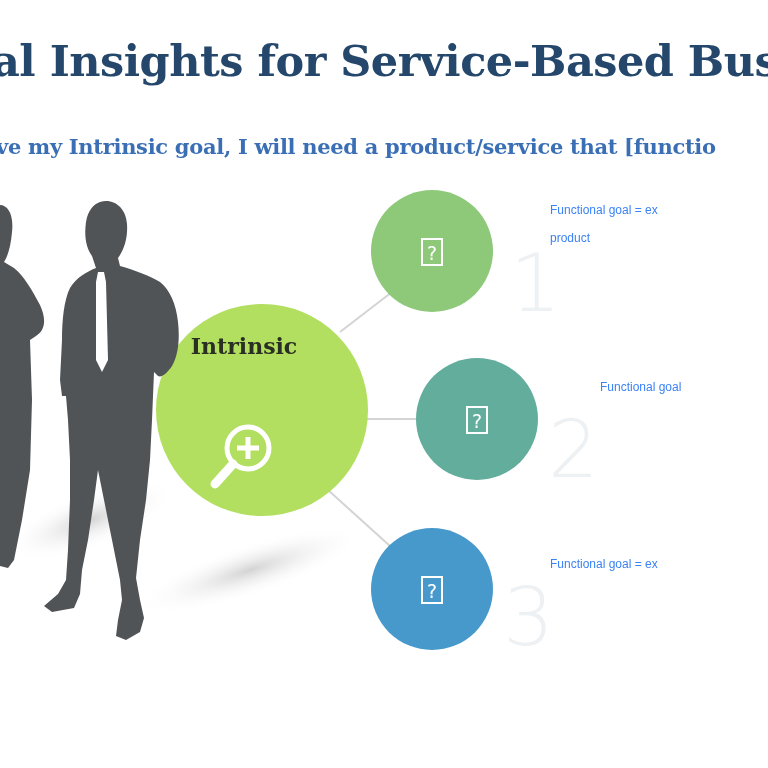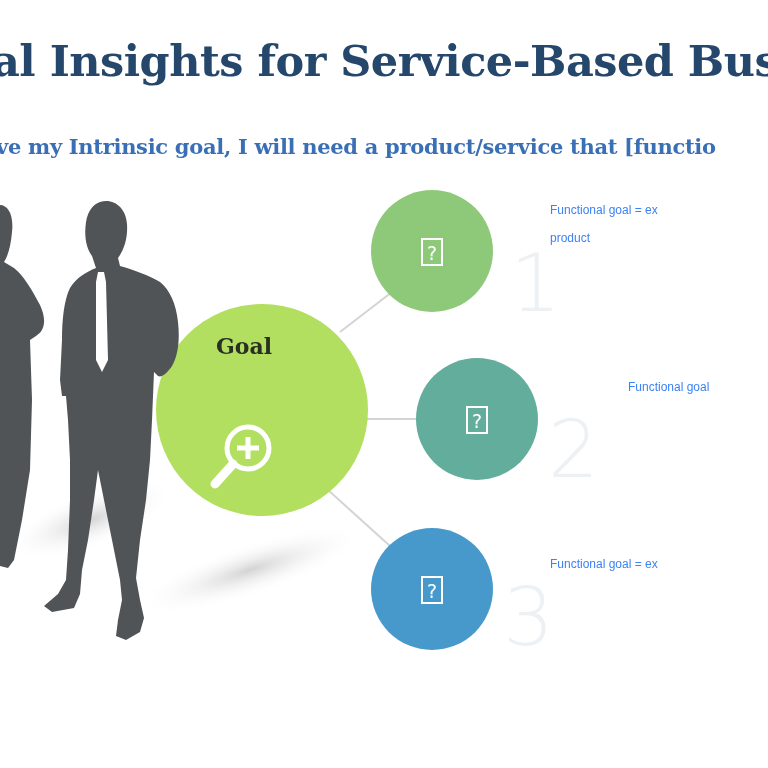--- a/index.html
+++ b/index.html
@@ -59,29 +59,29 @@
   <circle cx="432" cy="251" r="61" fill="#8ec97a"></circle>
   <circle cx="477" cy="419" r="61" fill="#63ad9c"></circle>
   <circle cx="432" cy="589" r="61" fill="#4799cc"></circle>
 </svg>
 
 <div class="num" style="left:510px;top:244px;">1</div>
 <div class="num" style="left:548px;top:410px;">2</div>
 <div class="num" style="left:503px;top:578px;">3</div>
 
 <div class="center-label">
-  <div>Goal</div>
+  <div>Intrinsic</div>
 </div>
 
 <div class="qicon" style="left:421px;top:238px;">?</div>
 <div class="qicon" style="left:466px;top:406px;">?</div>
 <div class="qicon" style="left:421px;top:576px;">?</div>
 
 <div class="goal-text" style="left:550px;top:196px;">
   <div>Functional goal = ex</div>
   <div>product</div>
 </div>
-<div class="goal-text" style="left:628px;top:373px;">
+<div class="goal-text" style="left:600px;top:373px;">
   <div>Functional goal</div>
 </div>
 <div class="goal-text" style="left:550px;top:550px;">
   <div>Functional goal = ex</div>
 </div>
 
 </body></html>

